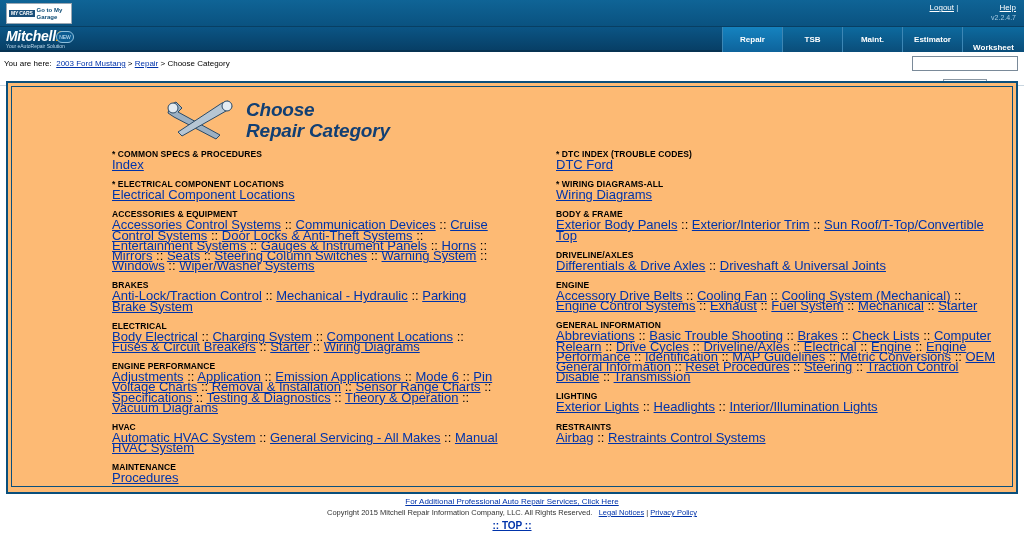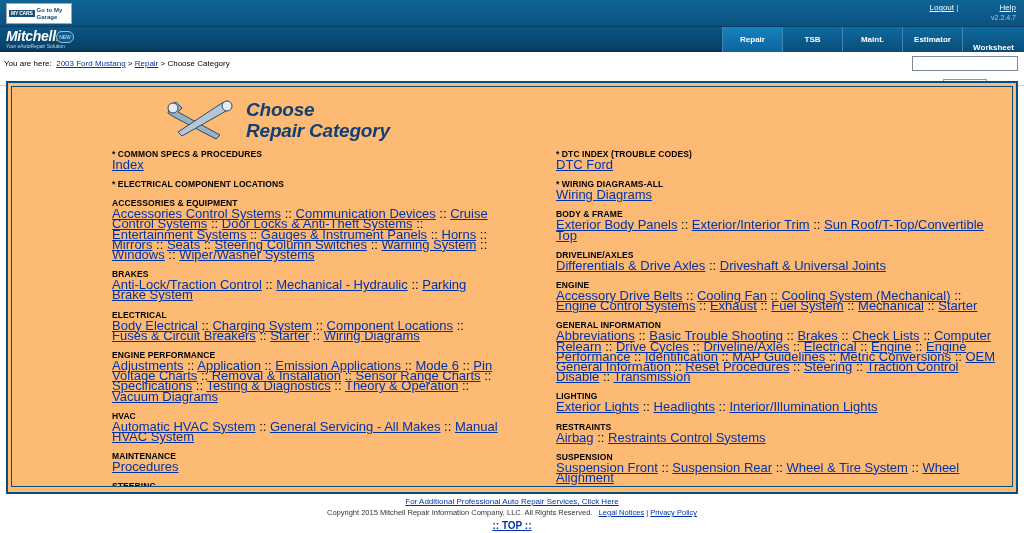--- a/index.html
+++ b/index.html
@@ -340,20 +340,21 @@
       </div>
 
       <div class="columns">
         <div class="col left" id="left-col">
             <div class="group">
               <div class="group-title">* COMMON SPECS &amp; PROCEDURES</div>
               <div class="group-links"><a href="#">Index</a></div>
             </div>
             <div class="group">
               <div class="group-title">* ELECTRICAL COMPONENT LOCATIONS</div>
+              <div class="group-links"><a href="#">Electrical Component Locations</a></div>
             </div>
             <div class="group">
               <div class="group-title">ACCESSORIES &amp; EQUIPMENT</div>
               <div class="group-links"><a href="#">Accessories Control Systems</a><span class="sep"> :: </span><a href="#">Communication Devices</a><span class="sep"> :: </span><a href="#">Cruise Control Systems</a><span class="sep"> :: </span><a href="#">Door Locks &amp; Anti-Theft Systems</a><span class="sep"> :: </span><a href="#">Entertainment Systems</a><span class="sep"> :: </span><a href="#">Gauges &amp; Instrument Panels</a><span class="sep"> :: </span><a href="#">Horns</a><span class="sep"> :: </span><a href="#">Mirrors</a><span class="sep"> :: </span><a href="#">Seats</a><span class="sep"> :: </span><a href="#">Steering Column Switches</a><span class="sep"> :: </span><a href="#">Warning System</a><span class="sep"> :: </span><a href="#">Windows</a><span class="sep"> :: </span><a href="#">Wiper/Washer Systems</a></div>
             </div>
             <div class="group">
               <div class="group-title">BRAKES</div>
               <div class="group-links"><a href="#">Anti-Lock/Traction Control</a><span class="sep"> :: </span><a href="#">Mechanical - Hydraulic</a><span class="sep"> :: </span><a href="#">Parking Brake System</a></div>
             </div>
             <div class="group">
@@ -406,24 +407,20 @@
               <div class="group-title">GENERAL INFORMATION</div>
               <div class="group-links"><a href="#">Abbreviations</a><span class="sep"> :: </span><a href="#">Basic Trouble Shooting</a><span class="sep"> :: </span><a href="#">Brakes</a><span class="sep"> :: </span><a href="#">Check Lists</a><span class="sep"> :: </span><a href="#">Computer Relearn</a><span class="sep"> :: </span><a href="#">Drive Cycles</a><span class="sep"> :: </span><a href="#">Driveline/Axles</a><span class="sep"> :: </span><a href="#">Electrical</a><span class="sep"> :: </span><a href="#">Engine</a><span class="sep"> :: </span><a href="#">Engine Performance</a><span class="sep"> :: </span><a href="#">Identification</a><span class="sep"> :: </span><a href="#">MAP Guidelines</a><span class="sep"> :: </span><a href="#">Metric Conversions</a><span class="sep"> :: </span><a href="#">OEM General Information</a><span class="sep"> :: </span><a href="#">Reset Procedures</a><span class="sep"> :: </span><a href="#">Steering</a><span class="sep"> :: </span><a href="#">Traction Control Disable</a><span class="sep"> :: </span><a href="#">Transmission</a></div>
             </div>
             <div class="group">
               <div class="group-title">LIGHTING</div>
               <div class="group-links"><a href="#">Exterior Lights</a><span class="sep"> :: </span><a href="#">Headlights</a><span class="sep"> :: </span><a href="#">Interior/Illumination Lights</a></div>
             </div>
             <div class="group">
               <div class="group-title">RESTRAINTS</div>
               <div class="group-links"><a href="#">Airbag</a><span class="sep"> :: </span><a href="#">Restraints Control Systems</a></div>
-            </div>
-            <div class="group">
-              <div class="group-title">SUSPENSION</div>
-              <div class="group-links"><a href="#">Suspension Front</a><span class="sep"> :: </span><a href="#">Suspension Rear</a><span class="sep"> :: </span><a href="#">Wheel &amp; Tire System</a><span class="sep"> :: </span><a href="#">Wheel Alignment</a></div>
             </div>
           </div>
       </div>
 
     </div>
   </div>
 
   <div class="footer">
     <div class="pro"><a href="#">For Additional Professional Auto Repair Services, Click Here</a></div>
     <div>

